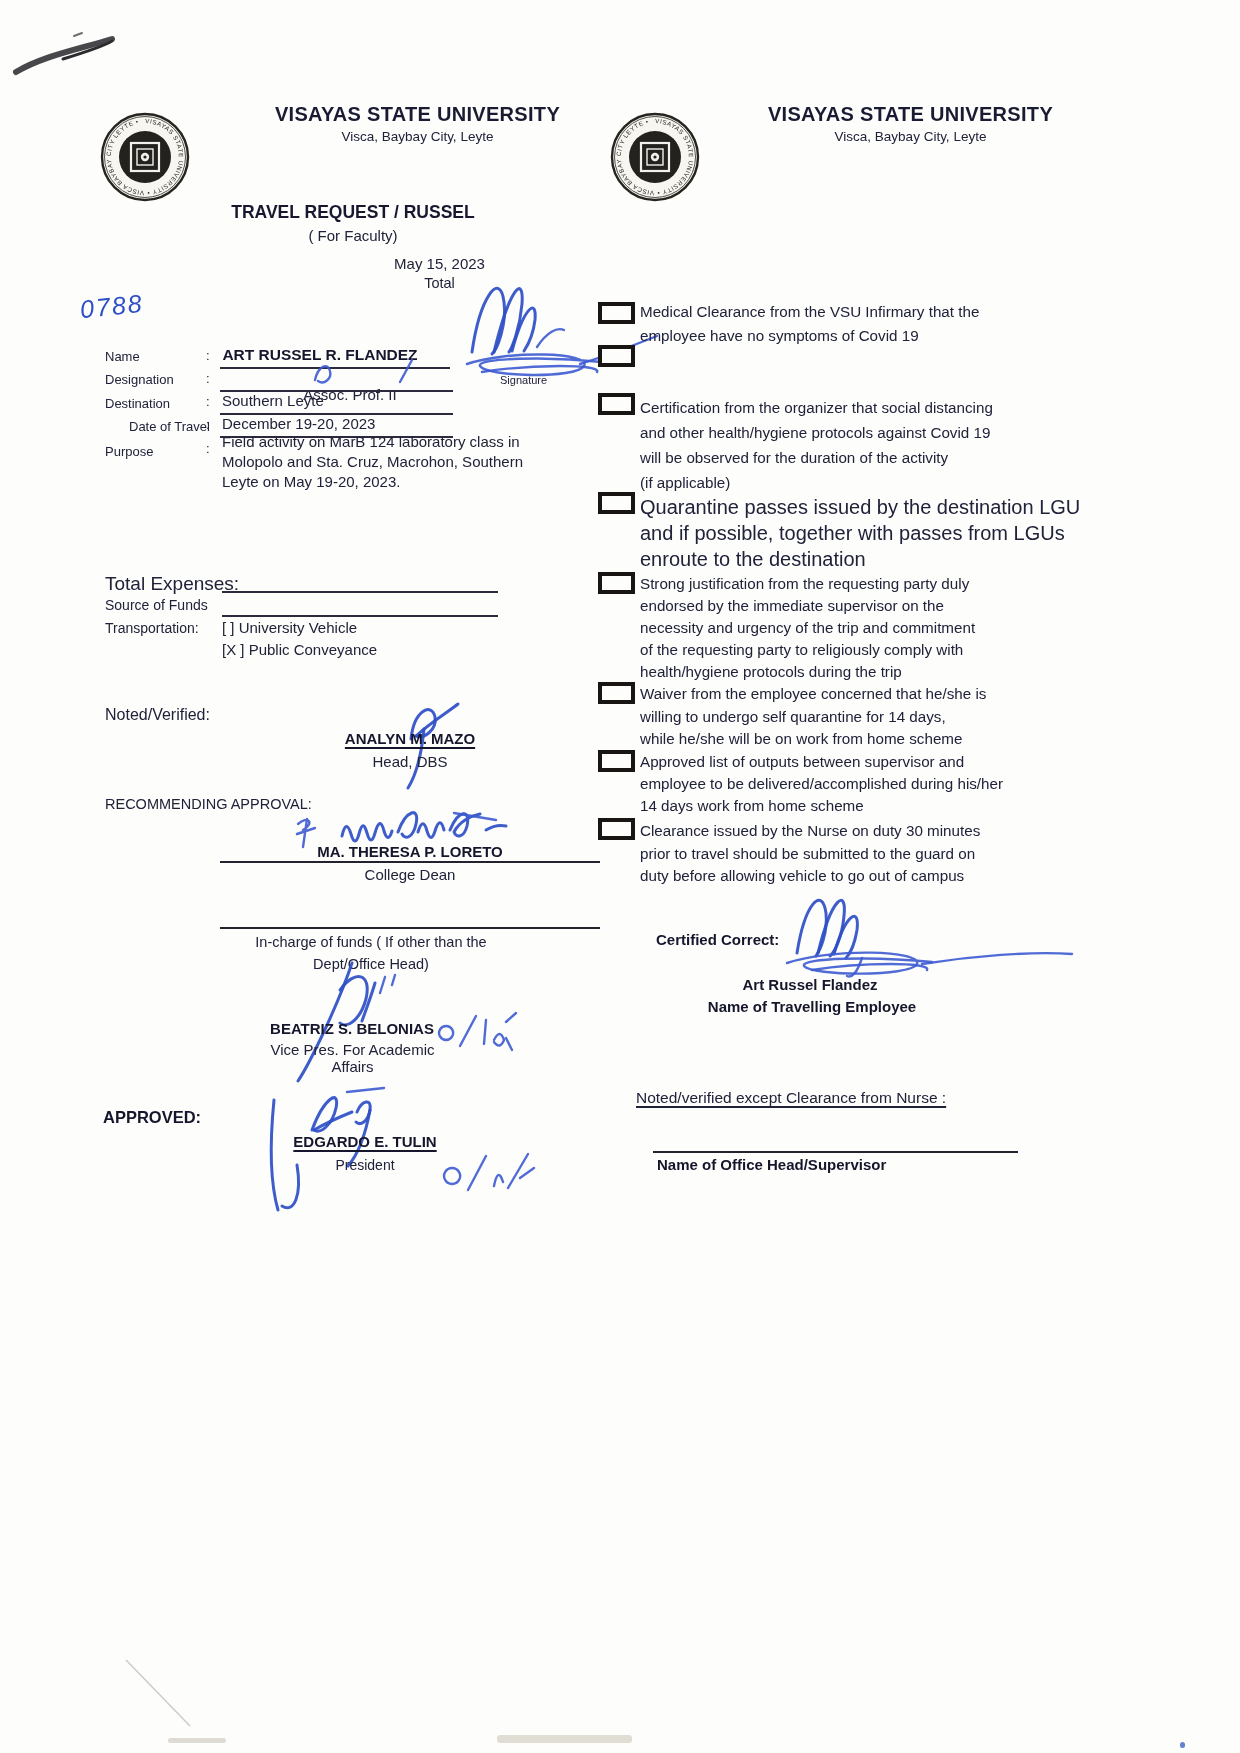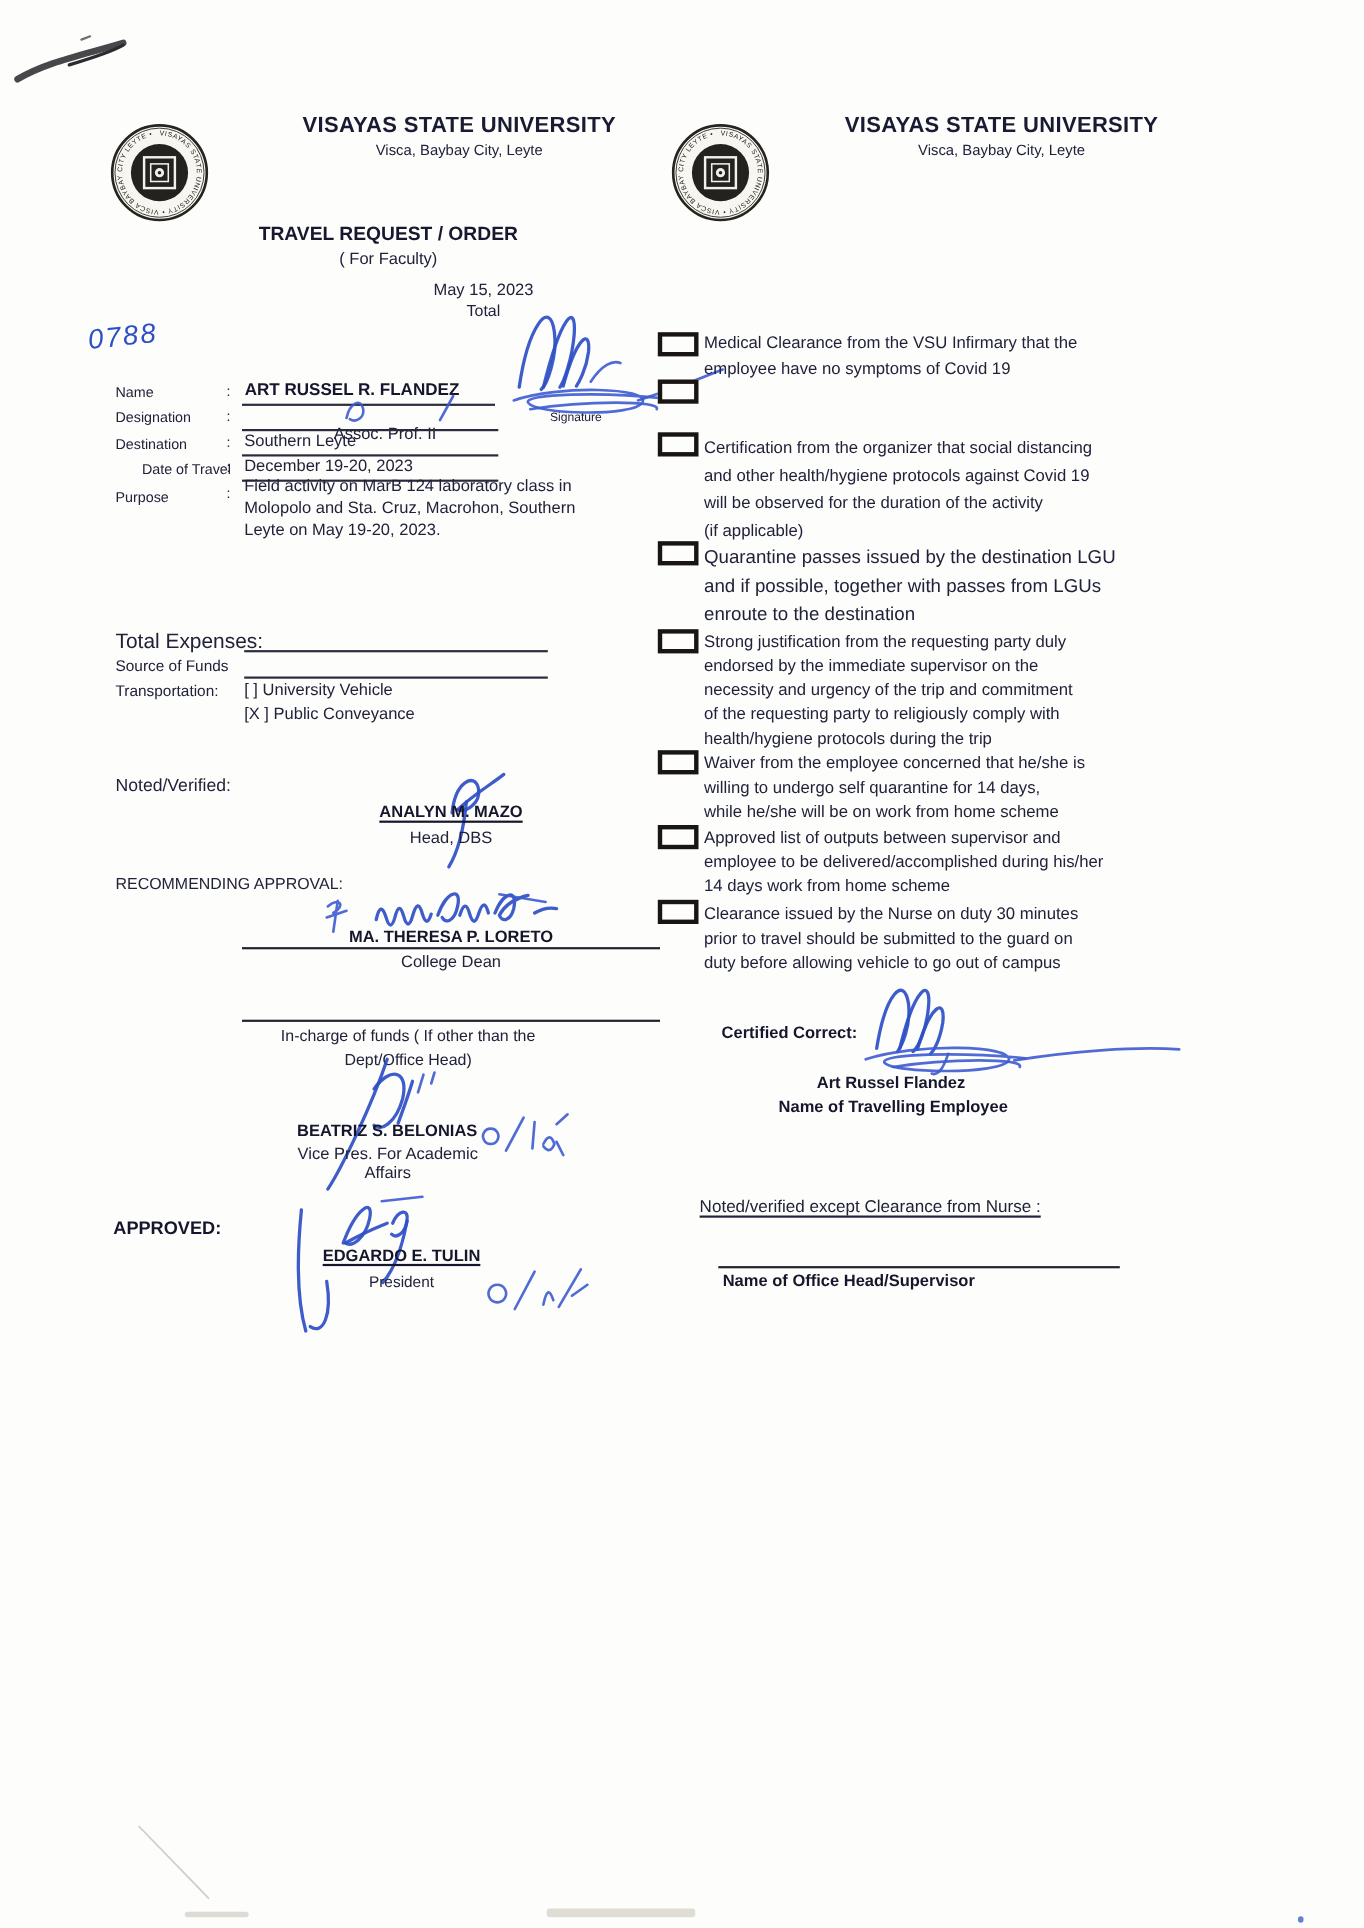--- a/index.html
+++ b/index.html
@@ -43,21 +43,21 @@
     <circle cx="45" cy="45" r="26" fill="#24221e"></circle>
     <rect x="31" y="31" width="28" height="28" fill="none" stroke="#f2f1ec" stroke-width="2.2"></rect>
     <rect x="37" y="37" width="16" height="16" fill="#24221e" stroke="#f2f1ec" stroke-width="1.4"></rect>
     <circle cx="45" cy="45" r="4.2" fill="#efeee9"></circle>
     <circle cx="45" cy="45" r="1.6" fill="#24221e"></circle>
   </svg>
 
   <div class="abs c b" style="left:245px;top:103px;width:345px;font-size:20px;letter-spacing:.3px;color:#191b33;">VISAYAS STATE UNIVERSITY</div>
   <div class="abs c" style="left:245px;top:129px;width:345px;font-size:13.5px;">Visca, Baybay City, Leyte</div>
 
-  <div class="abs c b" style="left:203px;top:202px;width:300px;font-size:17.5px;color:#17182f;">TRAVEL REQUEST / ORDER</div>
+  <div class="abs c b" style="left:203px;top:202px;width:300px;font-size:17.5px;color:#17182f;">TRAVEL REQUEST / RUSSEL</div>
   <div class="abs c" style="left:203px;top:227px;width:300px;font-size:15px;">( For Faculty)</div>
 
   <div class="abs c" style="left:337px;top:255px;width:205px;font-size:15px;">May 15, 2023</div>
   <div class="abs c" style="left:337px;top:275px;width:205px;font-size:14.5px;">Total</div>
 
   <div class="abs hand" style="left:80px;top:292px;font-size:25px;transform:rotate(-6deg);letter-spacing:2px;">0788</div>
 
   <svg class="abs" style="left:452px;top:252px;" width="215" height="142">
     <path class="ink" d="M20,100 C28,45 48,18 52,50 C55,72 45,98 40,102"></path>
     <path class="ink" d="M42,100 C58,35 72,22 70,52 C68,76 60,96 57,100"></path>
@@ -190,21 +190,21 @@
 
   <div class="cbox" style="left:598px;top:345px;"></div>
 
   <div class="cbox" style="left:598px;top:393px;"></div>
   <div class="abs preline" style="left:640px;top:395px;width:480px;font-size:15.2px;line-height:25px;">Certification from the organizer that social distancing
 and other health/hygiene protocols against Covid 19
 will be observed for the duration of the activity
  (if applicable)</div>
 
   <div class="cbox" style="left:598px;top:492px;"></div>
-  <div class="abs preline" style="left:640px;top:494px;width:480px;font-size:17px;line-height:26px;">Quarantine passes issued by the destination LGU
+  <div class="abs preline" style="left:640px;top:494px;width:480px;font-size:20px;line-height:26px;">Quarantine passes issued by the destination LGU
 and if possible, together with passes from LGUs
 enroute to the destination</div>
 
   <div class="cbox" style="left:598px;top:572px;"></div>
   <div class="abs preline" style="left:640px;top:573px;width:480px;font-size:15.2px;line-height:22px;">Strong justification from the requesting party duly
 endorsed by the immediate supervisor on the
 necessity and urgency of the trip and commitment
 of the requesting party to religiously comply with
 health/hygiene protocols during the trip</div>
 

